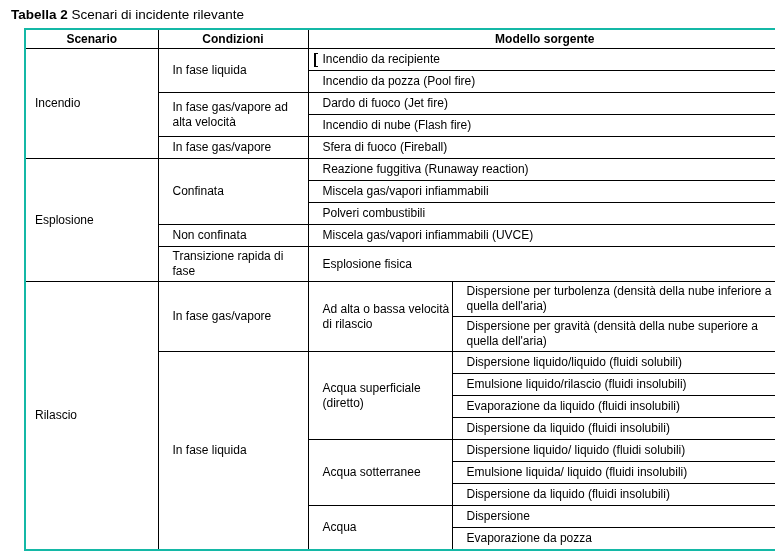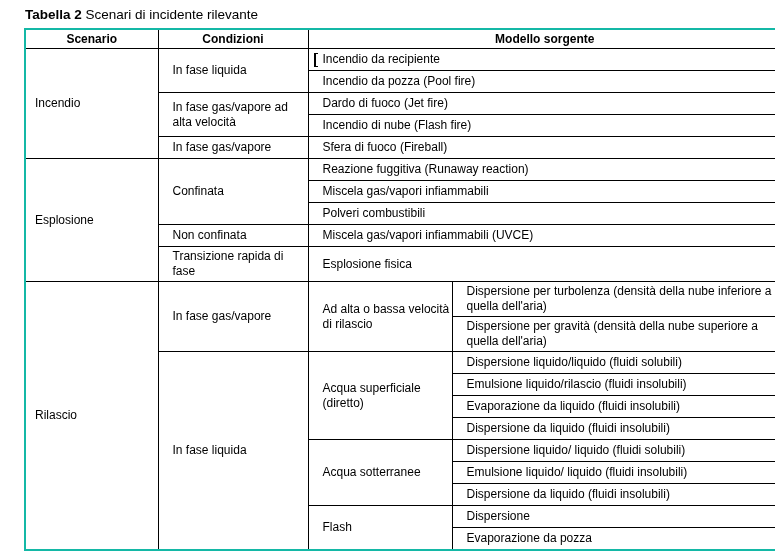--- a/index.html
+++ b/index.html
@@ -7,21 +7,21 @@
     padding: 0;
     background: #ffffff;
     width: 775px;
     height: 552px;
     overflow: hidden;
     font-family: "Liberation Sans", "DejaVu Sans", sans-serif;
     color: #000000;
   }
   .page { width: 775px; height: 552px; }
   .doc-title {
-    margin: 7px 0 5px 25px;
+    margin: 7px 0 5px 11px;
     font-size: 13.5px;
     line-height: 16px;
   }
   .doc-title .bold { font-weight: bold; }
   table.scenari {
     border-collapse: collapse;
     table-layout: fixed;
     width: 757px;
     margin-left: 24px;
     border: 2px solid #14b8a6;
@@ -143,27 +143,27 @@
           <td class="model-cell"><span>Evaporazione da liquido (fluidi insolubili)</span></td>
         </tr>
         <tr>
           <td class="model-cell"><span>Dispersione da liquido (fluidi insolubili)</span></td>
         </tr>
         <tr>
           <td class="subcondition-cell" rowspan="3">Acqua sotterranee</td>
           <td class="model-cell"><span>Dispersione liquido/ liquido (fluidi solubili)</span></td>
         </tr>
         <tr>
-          <td class="model-cell"><span>Emulsione liquido/ liquido (fluidi insolubili)</span></td>
+          <td class="model-cell"><span>Emulsione liquida/ liquido (fluidi insolubili)</span></td>
         </tr>
         <tr>
           <td class="model-cell"><span>Dispersione da liquido (fluidi insolubili)</span></td>
         </tr>
         <tr>
-          <td class="subcondition-cell" rowspan="2">Flash</td>
+          <td class="subcondition-cell" rowspan="2">Acqua</td>
           <td class="model-cell"><span>Dispersione</span></td>
         </tr>
         <tr>
           <td class="model-cell"><span>Evaporazione da pozza</span></td>
         </tr>
       </tbody>
   </table>
 </div>
 
 </body></html>

